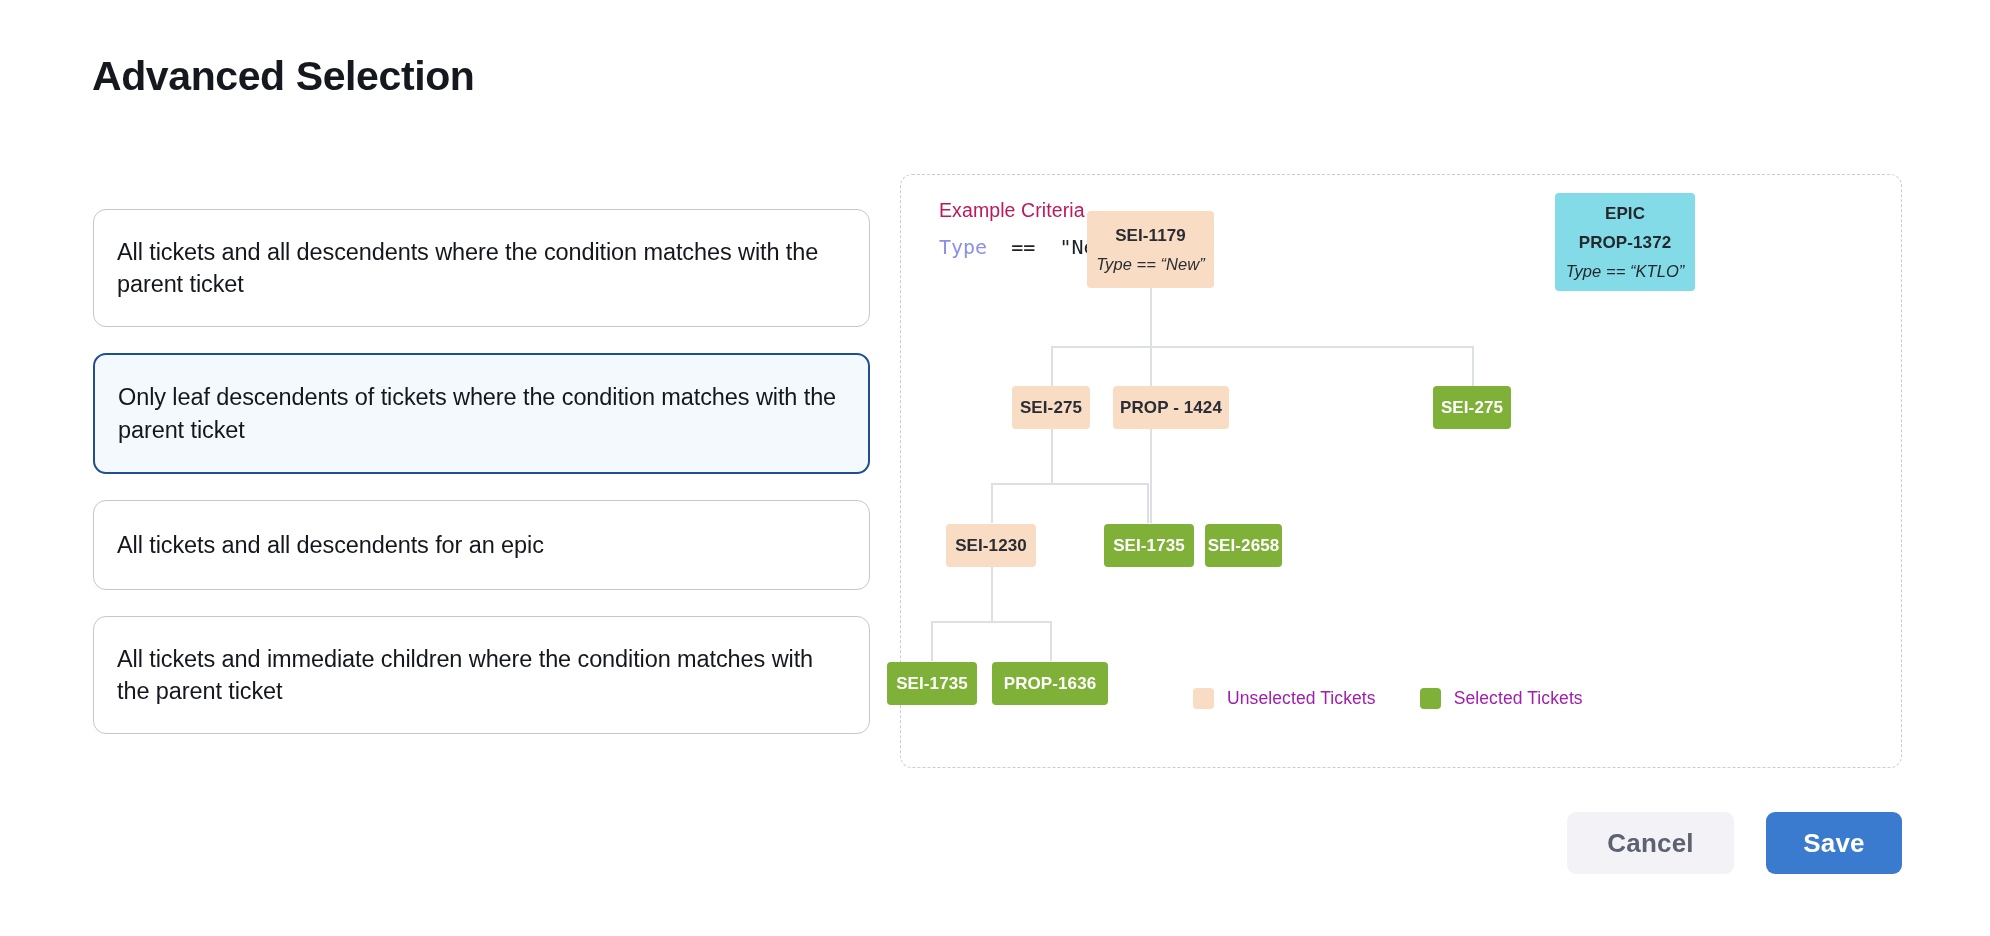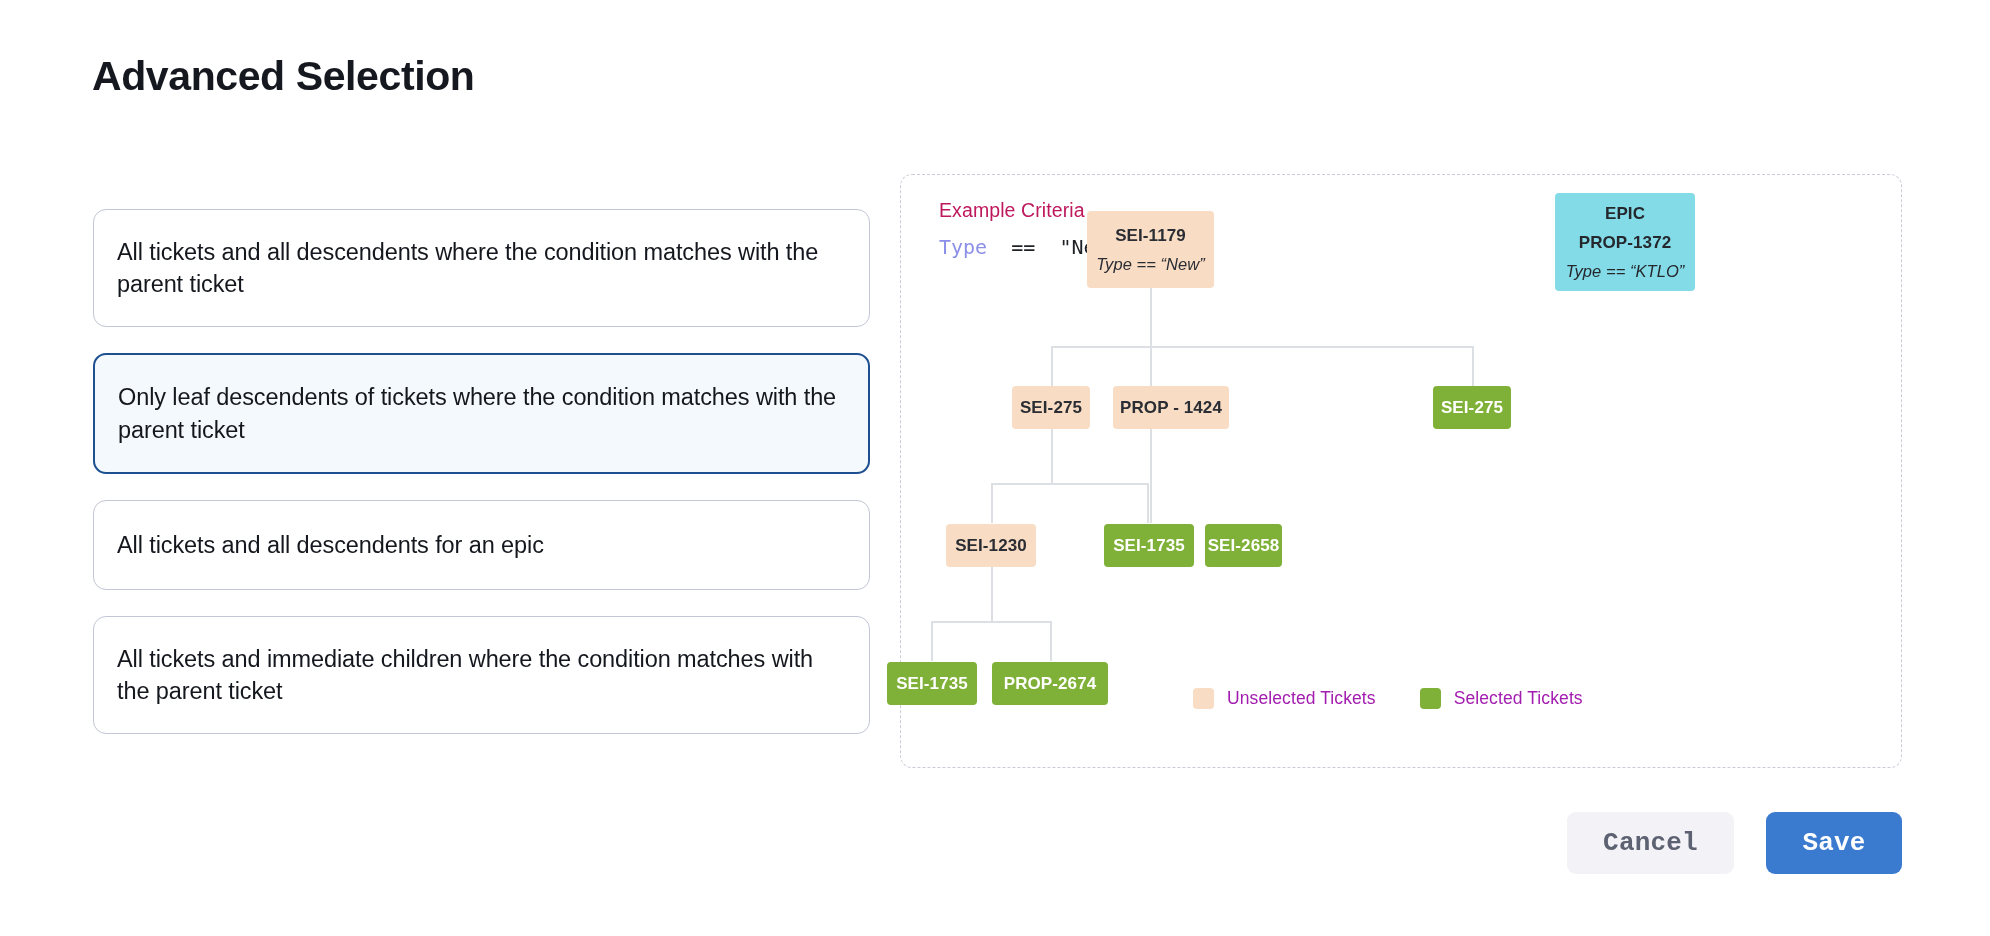--- a/index.html
+++ b/index.html
@@ -143,21 +143,21 @@
     position: absolute;
     right: 88px;
     top: 812px;
     display: flex;
     align-items: center;
     gap: 32px;
   }
   .btn {
     border: none;
     border-radius: 9px;
-    font-family: Liberation Mono, monospace;
+    font-family: Liberation Sans, sans-serif;
     font-size: 26px;
     font-weight: 700;
     letter-spacing: 0.2px;
     cursor: pointer;
     height: 62px;
     display: flex;
     align-items: center;
     justify-content: center;
   }
   .btn-cancel { background: #f2f2f7; color: #5d6272; width: 167px; }
@@ -238,21 +238,21 @@
         <div>SEI-1735</div>
       </div>
       <div class="node selected" style="left:304px; top:349px; width:77px; height:43px;">
         <div>SEI-2658</div>
       </div>
 
       <div class="node selected" style="left:-14px; top:487px; width:90px; height:43px;">
         <div>SEI-1735</div>
       </div>
       <div class="node selected" style="left:91px; top:487px; width:116px; height:43px;">
-        <div>PROP-2674</div>
+        <div>PROP-1636</div>
       </div>
     </div>
 
     <div class="legend">
       <div class="legend-item">
         <span class="swatch unselected"></span>
         <span class="legend-label">Unselected Tickets</span>
       </div>
       <div class="legend-item">
         <span class="swatch selected"></span>

